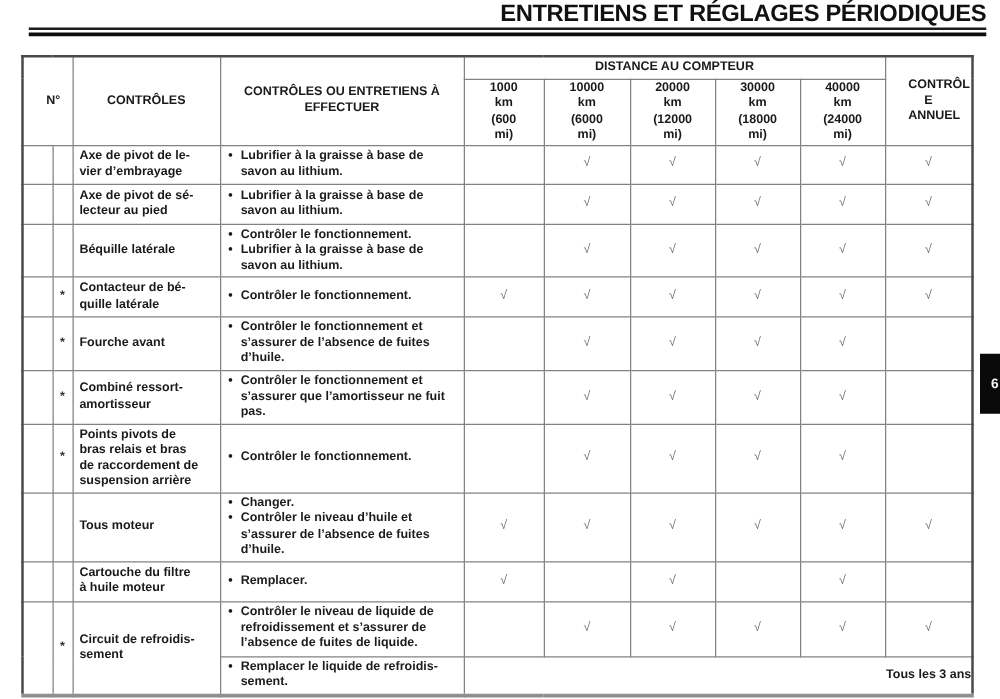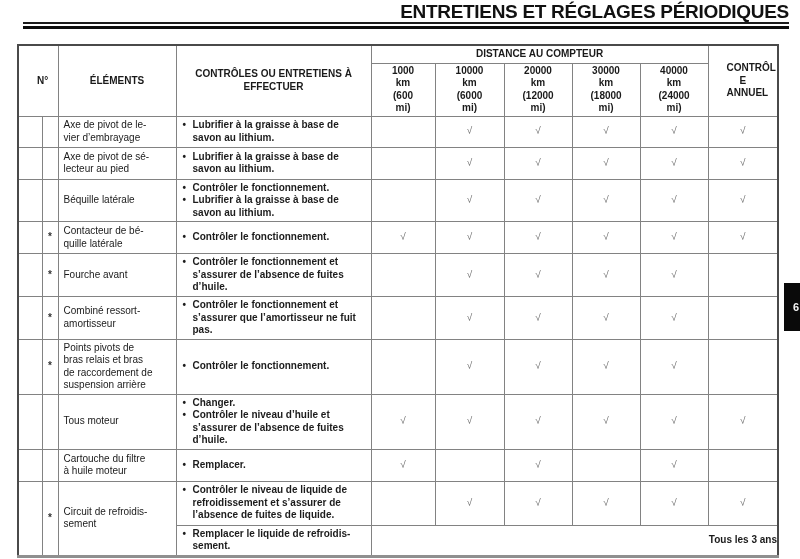--- a/index.html
+++ b/index.html
@@ -36,21 +36,21 @@
   }
   table.maint td, table.maint th {
     border: 1px solid #828282;
     font-size: 10px; line-height: 12.5px;
     vertical-align: middle;
     overflow: hidden;
   }
   th { font-weight: bold; text-align: center; white-space: pre-line; font-size: 10.5px; line-height: 13px; padding: 1px 18px; }
   .c-num  { text-align: left; font-weight: normal; font-size: 10.5px; padding-left: 48px; }
   .c-star { text-align: center; font-weight: bold; color: #333; font-size: 10px; }
-  .c-elem { font-weight: normal; padding: 2px 3px 2px 5px; white-space: pre-line; }
+  .c-elem { font-weight: bold; padding: 2px 3px 2px 5px; white-space: pre-line; }
   .c-ctrl { padding: 2px 3px 2px 6px; }
   .c-chk  { text-align: center; color: #6e6e6e; font-size: 11.5px; font-weight: normal; }
   .c-span { text-align: right; font-weight: bold; font-size: 10.5px; }
   .bullet {
     position: relative; padding-left: 10px; white-space: pre-line;
     font-weight: bold; color: #1c1c1c;
   }
   .bullet::before { content: "\2022"; position: absolute; left: 0; top: 0; }
 
   
@@ -83,21 +83,21 @@
     <col style="width:64px">
       <col style="width:69px">
       <col style="width:68px">
       <col style="width:68px">
     <col style="width:68px">
       <col style="width:70px">
   </colgroup>
   <tbody>
       <tr style="height:18px">
     <th colspan="2" rowspan="2">N°</th>
-    <th rowspan="2">ÉLÉMENTS</th>
+    <th rowspan="2">CONTRÔLES</th>
     <th rowspan="2">CONTRÔLES OU ENTRETIENS À
 EFFECTUER</th>
     <th colspan="5">DISTANCE AU COMPTEUR</th>
     <th rowspan="2">CONTRÔL
 E ANNUEL</th>
   </tr>
   <tr style="height:38px">
     <th>1000 km
 (600 mi)</th>
     <th>10000 km

